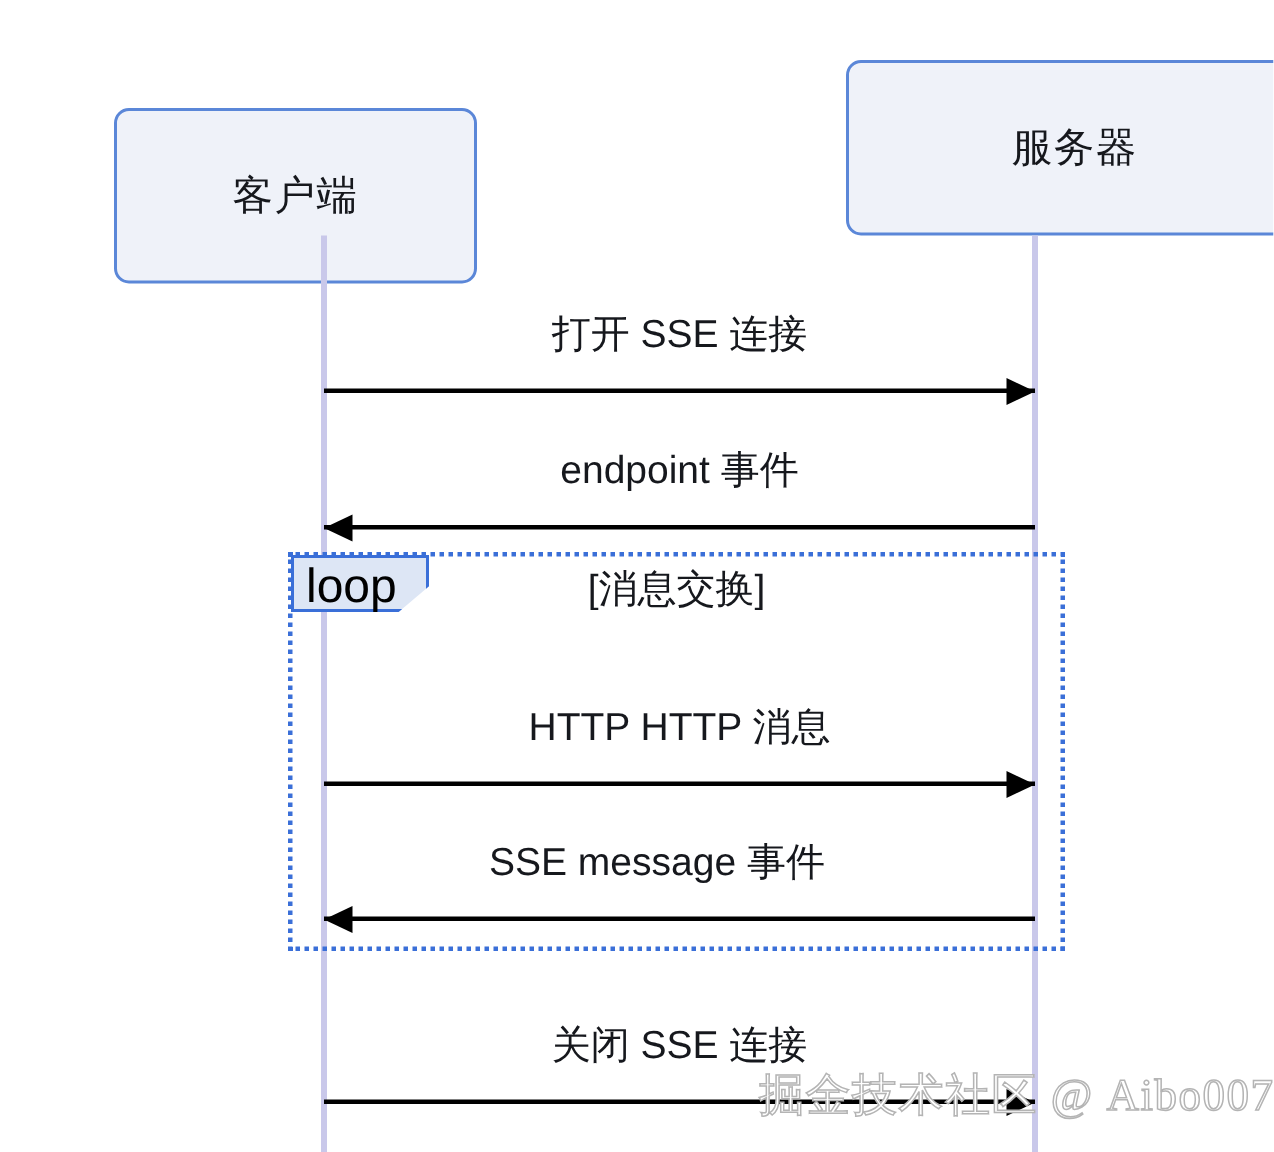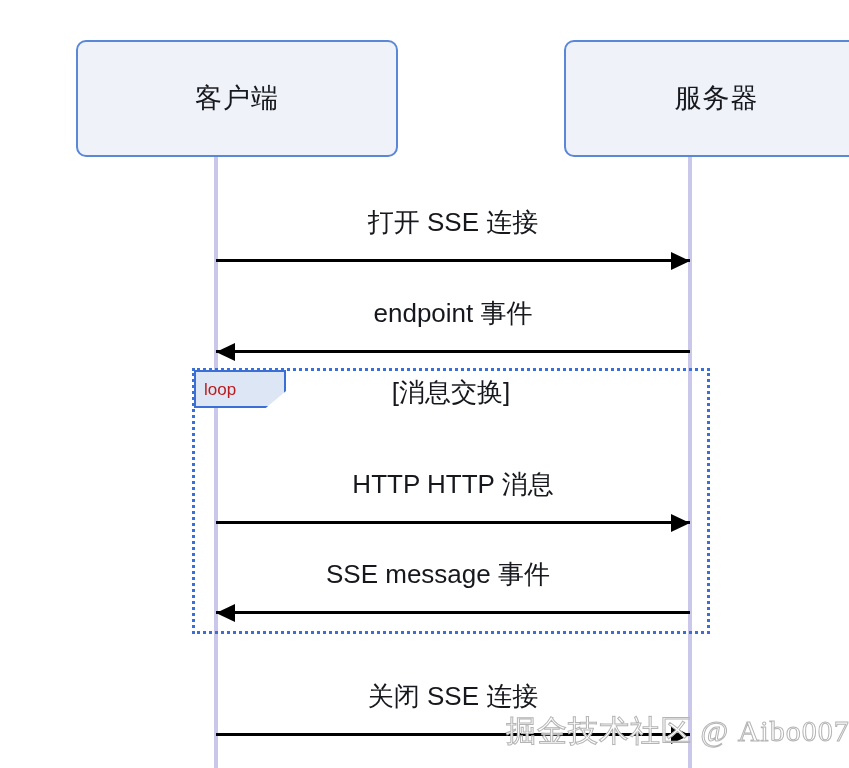--- a/index.html
+++ b/index.html
@@ -30,21 +30,21 @@
     display: flex;
     align-items: center;
     justify-content: center;
   }
   .participant-label {
     font-size: 27px;
     color: #16181d;
     letter-spacing: 1px;
     line-height: 1;
   }
-  #participant-client { left: 76px;  width: 322px; }
+  #participant-client { left: 76px;  width: 242px; margin-top: 32px; }
   #participant-server { left: 564px; width: 305px; }
 
   
   .lifeline {
     position: absolute;
     top: 157px;
     width: 4px;
     height: 611px;
     background: #c9c8ea;
   }
@@ -71,22 +71,22 @@
     background: #dde6f5;
     border: 2px solid #3a6fd8;
     box-sizing: border-box;
     -webkit-clip-path: polygon(0 0, 100% 0, 100% 55%, 78% 100%, 0 100%);
     clip-path: polygon(0 0, 100% 0, 100% 55%, 78% 100%, 0 100%);
   }
   #loop-tag-text {
     position: absolute;
     left: 204px;
     top: 374px;
-    font-size: 17px;
-    color: #b91c1c;
+    font-size: 32px;
+    color: #000000;
     line-height: 32px;
   }
   #loop-condition {
     position: absolute;
     left: 192px;
     top: 376px;
     width: 518px;
     text-align: center;
     font-size: 26px;
     color: #16181d;

